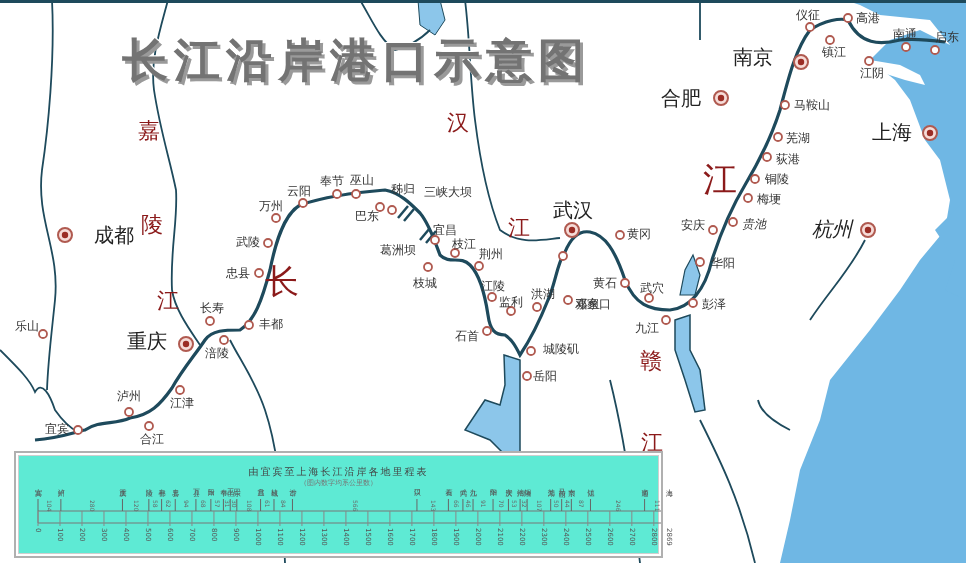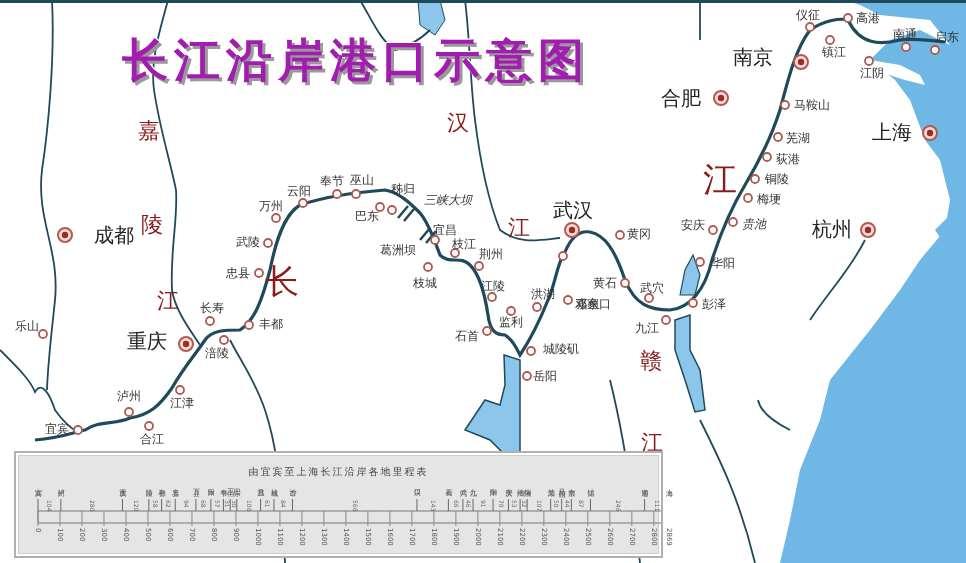--- a/index.html
+++ b/index.html
@@ -1,25 +1,25 @@
 <!DOCTYPE html>
 <html><head>
 <meta charset="utf-8">
 <style>
   html,body{margin:0;padding:0;}
   body{width:966px;height:563px;overflow:hidden;background:#ffffff;font-family:"DejaVu Sans",sans-serif;position:relative;}
   #map{position:absolute;left:0;top:0;width:966px;height:563px;}
   .topbar{position:absolute;left:0;top:0;width:966px;height:3px;background:#1e4a5c;}
-  .title{position:absolute;left:122px;top:30px;font-size:46px;font-weight:bold;letter-spacing:6px;color:#a21caf;
+  .title{position:absolute;left:122px;top:30px;font-size:46px;font-weight:bold;letter-spacing:6px;color:#737373;
     text-shadow:3px 3px 0 #9a9a9a, -1px -1px 0 #fff, 1px -1px 0 #fff;font-family:"DejaVu Sans",sans-serif;}
   .lbl{position:absolute;font-size:12px;color:#333;white-space:nowrap;line-height:1;}
   .big{position:absolute;font-size:20px;color:#222;white-space:nowrap;line-height:1;}
   .river{position:absolute;font-size:22px;color:#8b1a1a;line-height:1;}
   .river.l{font-size:34px;}
-  .table-box{position:absolute;left:14px;top:451px;width:645px;height:103px;border:2px solid #b0b0b0;background:#e5e5e5;box-shadow:inset 0 0 0 2px #fff, inset 0 0 0 3px #cfcfcf;}
+  .table-box{position:absolute;left:14px;top:451px;width:645px;height:103px;border:2px solid #b0b0b0;background:#5eead4;box-shadow:inset 0 0 0 2px #fff, inset 0 0 0 3px #cfcfcf;}
   .table-title{position:absolute;left:0;width:100%;top:12px;text-align:center;font-size:10px;color:#444;letter-spacing:2px;}
   .table-sub{position:absolute;left:0;width:100%;top:25px;text-align:center;font-size:7px;color:#777;}
   .st{position:absolute;font-size:7px;color:#555;writing-mode:vertical-rl;line-height:1;letter-spacing:1px;}
   .tick{position:absolute;font-size:7px;color:#555;writing-mode:vertical-rl;line-height:1;}
   .seg{position:absolute;font-size:6px;color:#666;writing-mode:vertical-rl;line-height:1;}
 </style>
 </head>
 <body>
 
 <svg id="map" viewBox="0 0 966 563" xmlns="http://www.w3.org/2000/svg">
@@ -123,45 +123,45 @@
 <div class="topbar"></div>
 <div class="title">长江沿岸港口示意图</div>
 
 <div id="labels">
     <div class="big" style="left: 94px; top: 225px;">成都</div>
     <div class="big" style="left: 127px; top: 331px;">重庆</div>
     <div class="big" style="left: 553px; top: 200px; text-align: right;">武汉</div>
     <div class="big" style="left: 661px; top: 88px;">合肥</div>
     <div class="big" style="left: 733px; top: 47px;">南京</div>
     <div class="big" style="left: 872px; top: 122px;">上海</div>
-    <div class="big" style="left: 812px; top: 219px;">杭州</div>
+    <div class="big" style="left: 812px; top: 219px; font-style: italic;">杭州</div>
     <div class="lbl" style="left: 15px; top: 320px;">乐山</div>
     <div class="lbl" style="left: 45px; top: 423px;">宜宾</div>
     <div class="lbl" style="left: 117px; top: 390px;">泸州</div>
     <div class="lbl" style="left: 140px; top: 433px;">合江</div>
     <div class="lbl" style="left: 170px; top: 397px;">江津</div>
     <div class="lbl" style="left: 200px; top: 302px;">长寿</div>
     <div class="lbl" style="left: 205px; top: 347px;">涪陵</div>
     <div class="lbl" style="left: 259px; top: 318px;">丰都</div>
     <div class="lbl" style="left: 226px; top: 267px;">忠县</div>
     <div class="lbl" style="left: 236px; top: 236px;">武陵</div>
     <div class="lbl" style="left: 259px; top: 200px;">万州</div>
     <div class="lbl" style="left: 287px; top: 185px;">云阳</div>
     <div class="lbl" style="left: 320px; top: 175px;">奉节</div>
     <div class="lbl" style="left: 350px; top: 174px;">巫山</div>
     <div class="lbl" style="left: 355px; top: 210px;">巴东</div>
     <div class="lbl" style="left: 391px; top: 184px; font-family: Liberation Mono, monospace;">秭归</div>
-    <div class="lbl" style="left: 424px; top: 194px; font-style: italic;">三峡大坝</div>
+    <div class="lbl" style="left: 424px; top: 186px;">三峡大坝</div>
     <div class="lbl" style="left: 433px; top: 224px;">宜昌</div>
     <div class="lbl" style="left: 380px; top: 244px;">葛洲坝</div>
     <div class="lbl" style="left: 452px; top: 238px;">枝江</div>
     <div class="lbl" style="left: 413px; top: 277px;">枝城</div>
     <div class="lbl" style="left: 479px; top: 248px;">荆州</div>
     <div class="lbl" style="left: 481px; top: 280px;">江陵</div>
-    <div class="lbl" style="left: 499px; top: 296px; margin-top: 20px;">监利</div>
+    <div class="lbl" style="left: 499px; top: 296px;">监利</div>
     <div class="lbl" style="left: 455px; top: 330px;">石首</div>
     <div class="lbl" style="left: 531px; top: 288px;">洪湖</div>
     <div class="lbl" style="left: 576px; top: 298px;">嘉鱼</div>
     <div class="lbl" style="left: 543px; top: 343px;">城陵矶</div>
     <div class="lbl" style="left: 533px; top: 370px;">岳阳</div>
     <div class="lbl" style="left: 575px; top: 254px; margin-top: 44px;">邓家口</div>
     <div class="lbl" style="left: 627px; top: 228px;">黄冈</div>
     <div class="lbl" style="left: 593px; top: 277px;">黄石</div>
     <div class="lbl" style="left: 640px; top: 282px;">武穴</div>
     <div class="lbl" style="left: 635px; top: 322px;">九江</div>
@@ -186,20 +186,21 @@
     <div class="river l" style="left: 265px; top: 264px;">长</div>
     <div class="river" style="left: 447px; top: 112px;">汉</div>
     <div class="river" style="left: 508px; top: 217px;">江</div>
     <div class="river l" style="left: 703px; top: 162px;">江</div>
     <div class="river" style="left: 640px; top: 350px;">赣</div>
     <div class="river" style="left: 641px; top: 432px;">江</div>
   </div>
 
 <div class="table-box">
   <div class="table-title">由宜宾至上海长江沿岸各地里程表</div>
+  <div class="table-sub">（图内数字均系公里数）</div>
   <svg id="scale" style="position:absolute;left:0;top:0;" width="645" height="103">
       <path d="M22,58 L22,70 L653,70 L653,58" fill="none" stroke="#777" stroke-width="1"></path>
       <line x1="22" x2="653" y1="58" y2="58" stroke="#777"></line>
       <line x1="22" x2="22" y1="58" y2="73" stroke="#888"></line>
       <line x1="43.99372603694667" x2="43.99372603694667" y1="58" y2="73" stroke="#888"></line>
       <line x1="65.98745207389334" x2="65.98745207389334" y1="58" y2="73" stroke="#888"></line>
       <line x1="87.98117811084002" x2="87.98117811084002" y1="58" y2="73" stroke="#888"></line>
       <line x1="109.97490414778669" x2="109.97490414778669" y1="58" y2="73" stroke="#888"></line>
       <line x1="131.96863018473334" x2="131.96863018473334" y1="58" y2="73" stroke="#888"></line>
       <line x1="153.96235622168004" x2="153.96235622168004" y1="58" y2="73" stroke="#888"></line>

